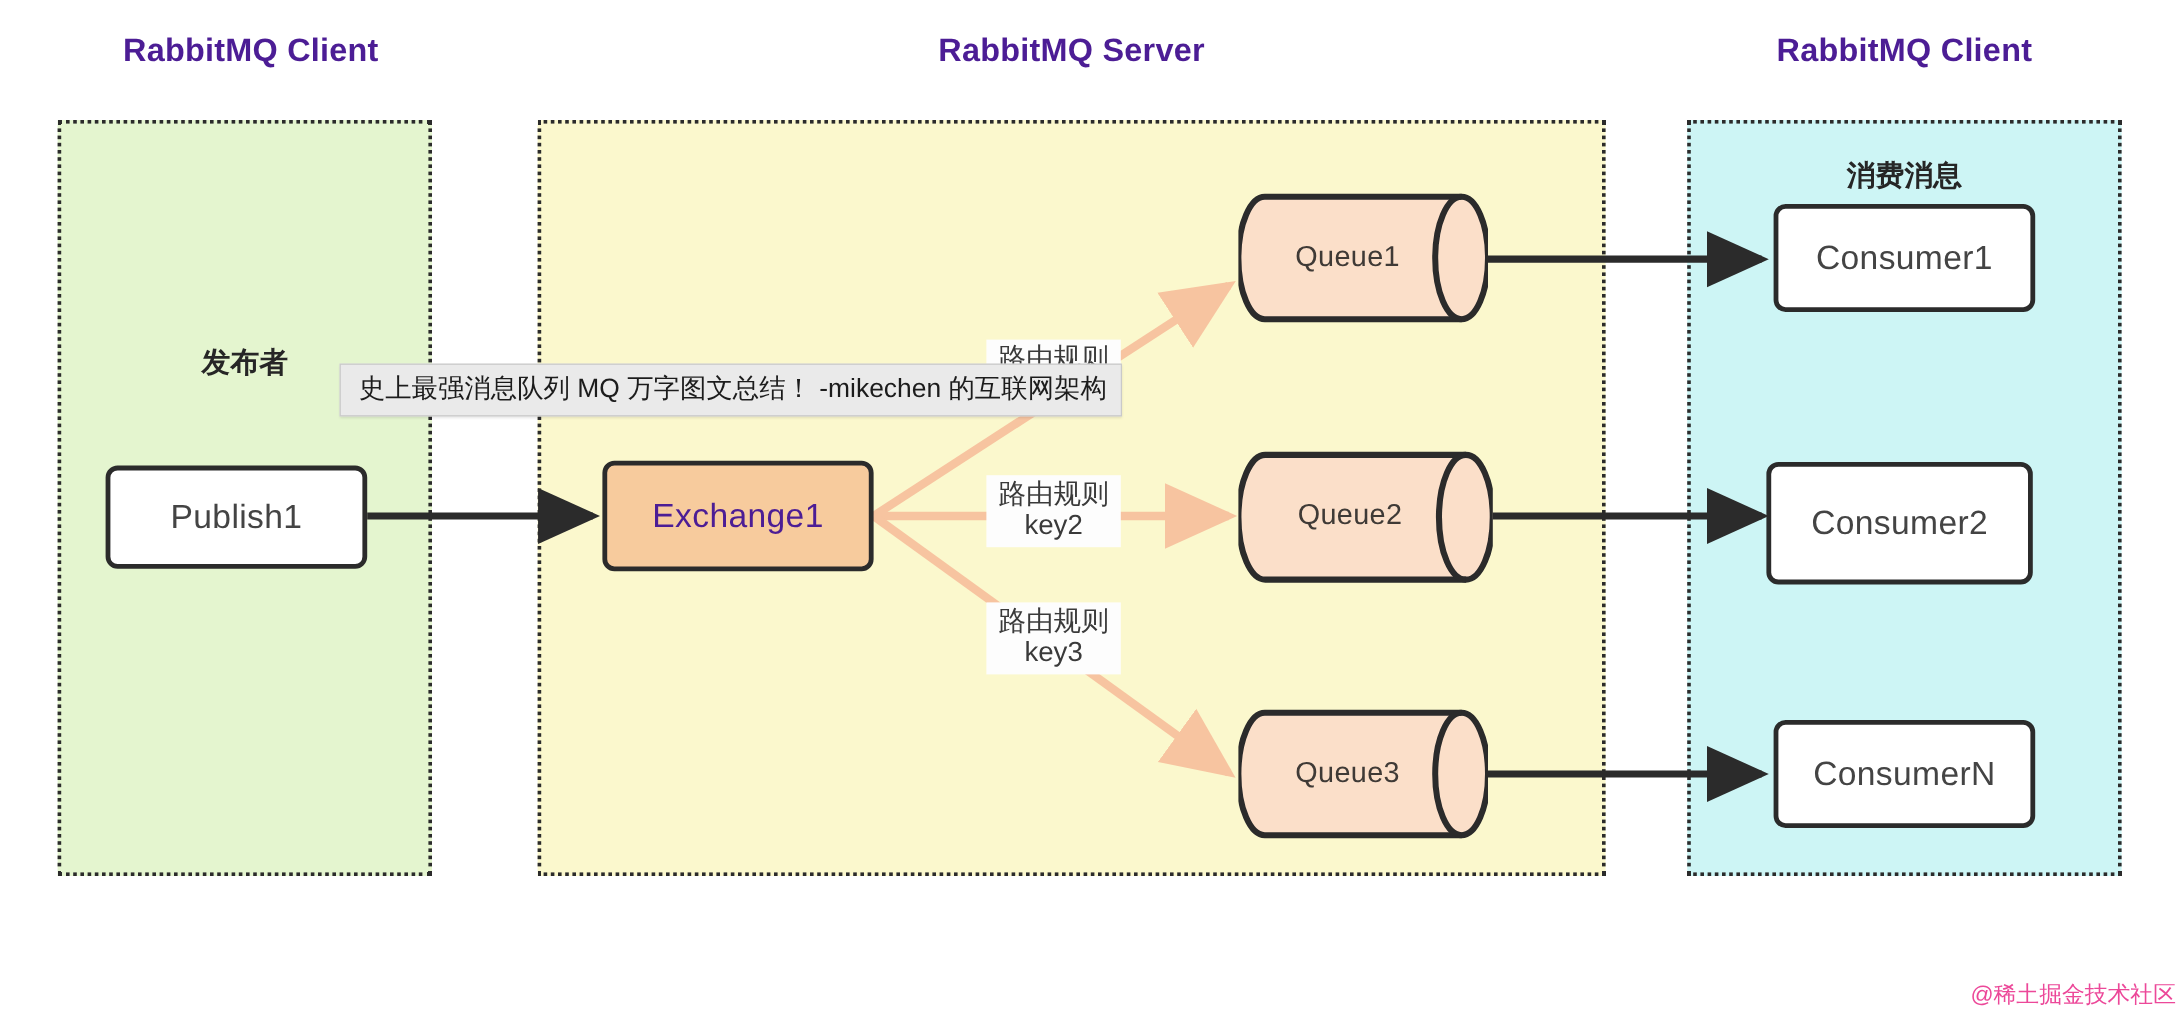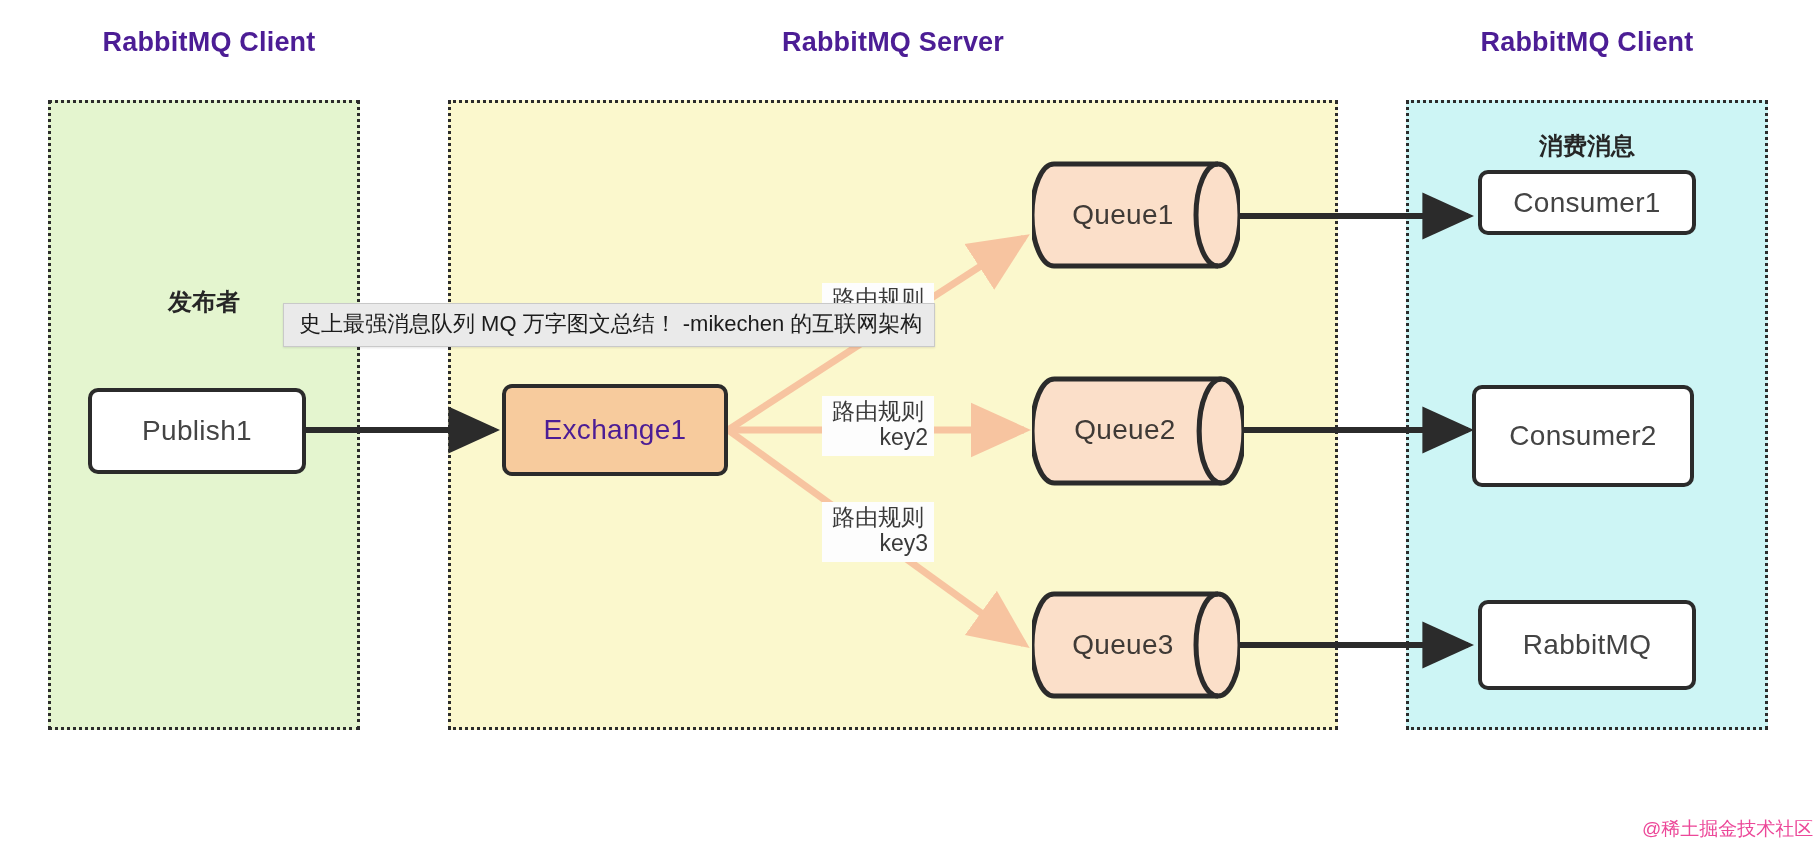--- a/index.html
+++ b/index.html
@@ -76,21 +76,21 @@
   .cylinder .cyl-svg {
     position: absolute;
     inset: 0;
   }
   .cylinder .cyl-label {
     position: absolute;
     inset: 0;
     display: flex;
     align-items: center;
     justify-content: center;
-    font-size: 28px;
+    font-size: 24px;
     color: #3f3a36;
     padding-right: 26px;
     box-sizing: border-box;
     letter-spacing: .3px;
   }
 
   
   .arrow-layer {
     position: absolute;
     inset: 0;
@@ -103,21 +103,21 @@
     background: #fdfdfd;
     color: #3a3a3a;
     font-size: 23px;
     line-height: 1.12;
     text-align: center;
     padding: 3px 6px 5px 6px;
     box-sizing: border-box;
     white-space: nowrap;
   }
   .route-label .rl-cn { display: block; }
-  .route-label .rl-key { display: block; text-align: right; }
+  .route-label .rl-key { display: block; }
 
   
   .watermark-big {
     position: absolute;
     font-size: 52px;
     font-weight: bold;
     color: #b9dff0;
     white-space: nowrap;
     letter-spacing: 2px;
     user-select: none;
@@ -229,29 +229,29 @@
   <div class="route-label" style="left:822px; top:396px; width:112px;">
     <span class="rl-cn">路由规则</span>
     <span class="rl-key">key2</span>
   </div>
 
   <div class="route-label" style="left:822px; top:502px; width:112px;">
     <span class="rl-cn">路由规则</span>
     <span class="rl-key">key3</span>
   </div>
 
-  <div class="node-box" style="left:1478px; top:170px; width:218px; height:65px;">
+  <div class="node-box" style="left:1478px; top:170px; width:218px; height:90px;">
     <span>Consumer1</span>
   </div>
 
   <div class="node-box" style="left:1472px; top:385px; width:222px; height:102px;">
     <span>Consumer2</span>
   </div>
 
   <div class="node-box" style="left:1478px; top:600px; width:218px; height:90px;">
-    <span>RabbitMQ</span>
+    <span>ConsumerN</span>
   </div>
 
   <div class="tooltip" style="left:283px; top:303px;">史上最强消息队列 MQ 万字图文总结！ -mikechen 的互联网架构</div>
 
   <div class="watermark-corner" style="left:1642px; top:816px;">@稀土掘金技术社区</div>
 
 </div>
 
 </body></html>

